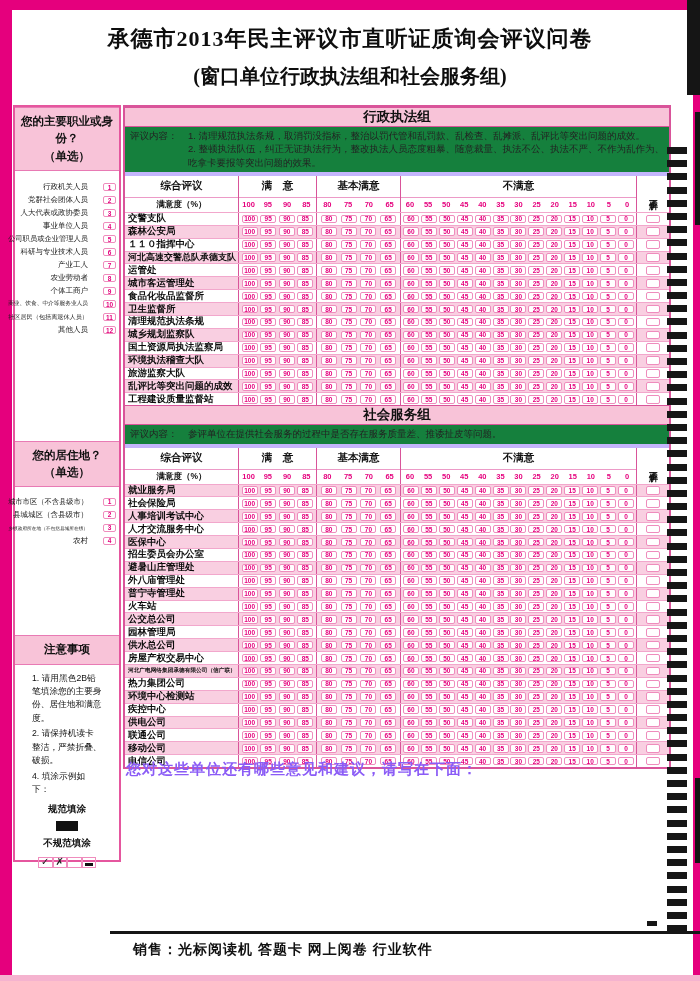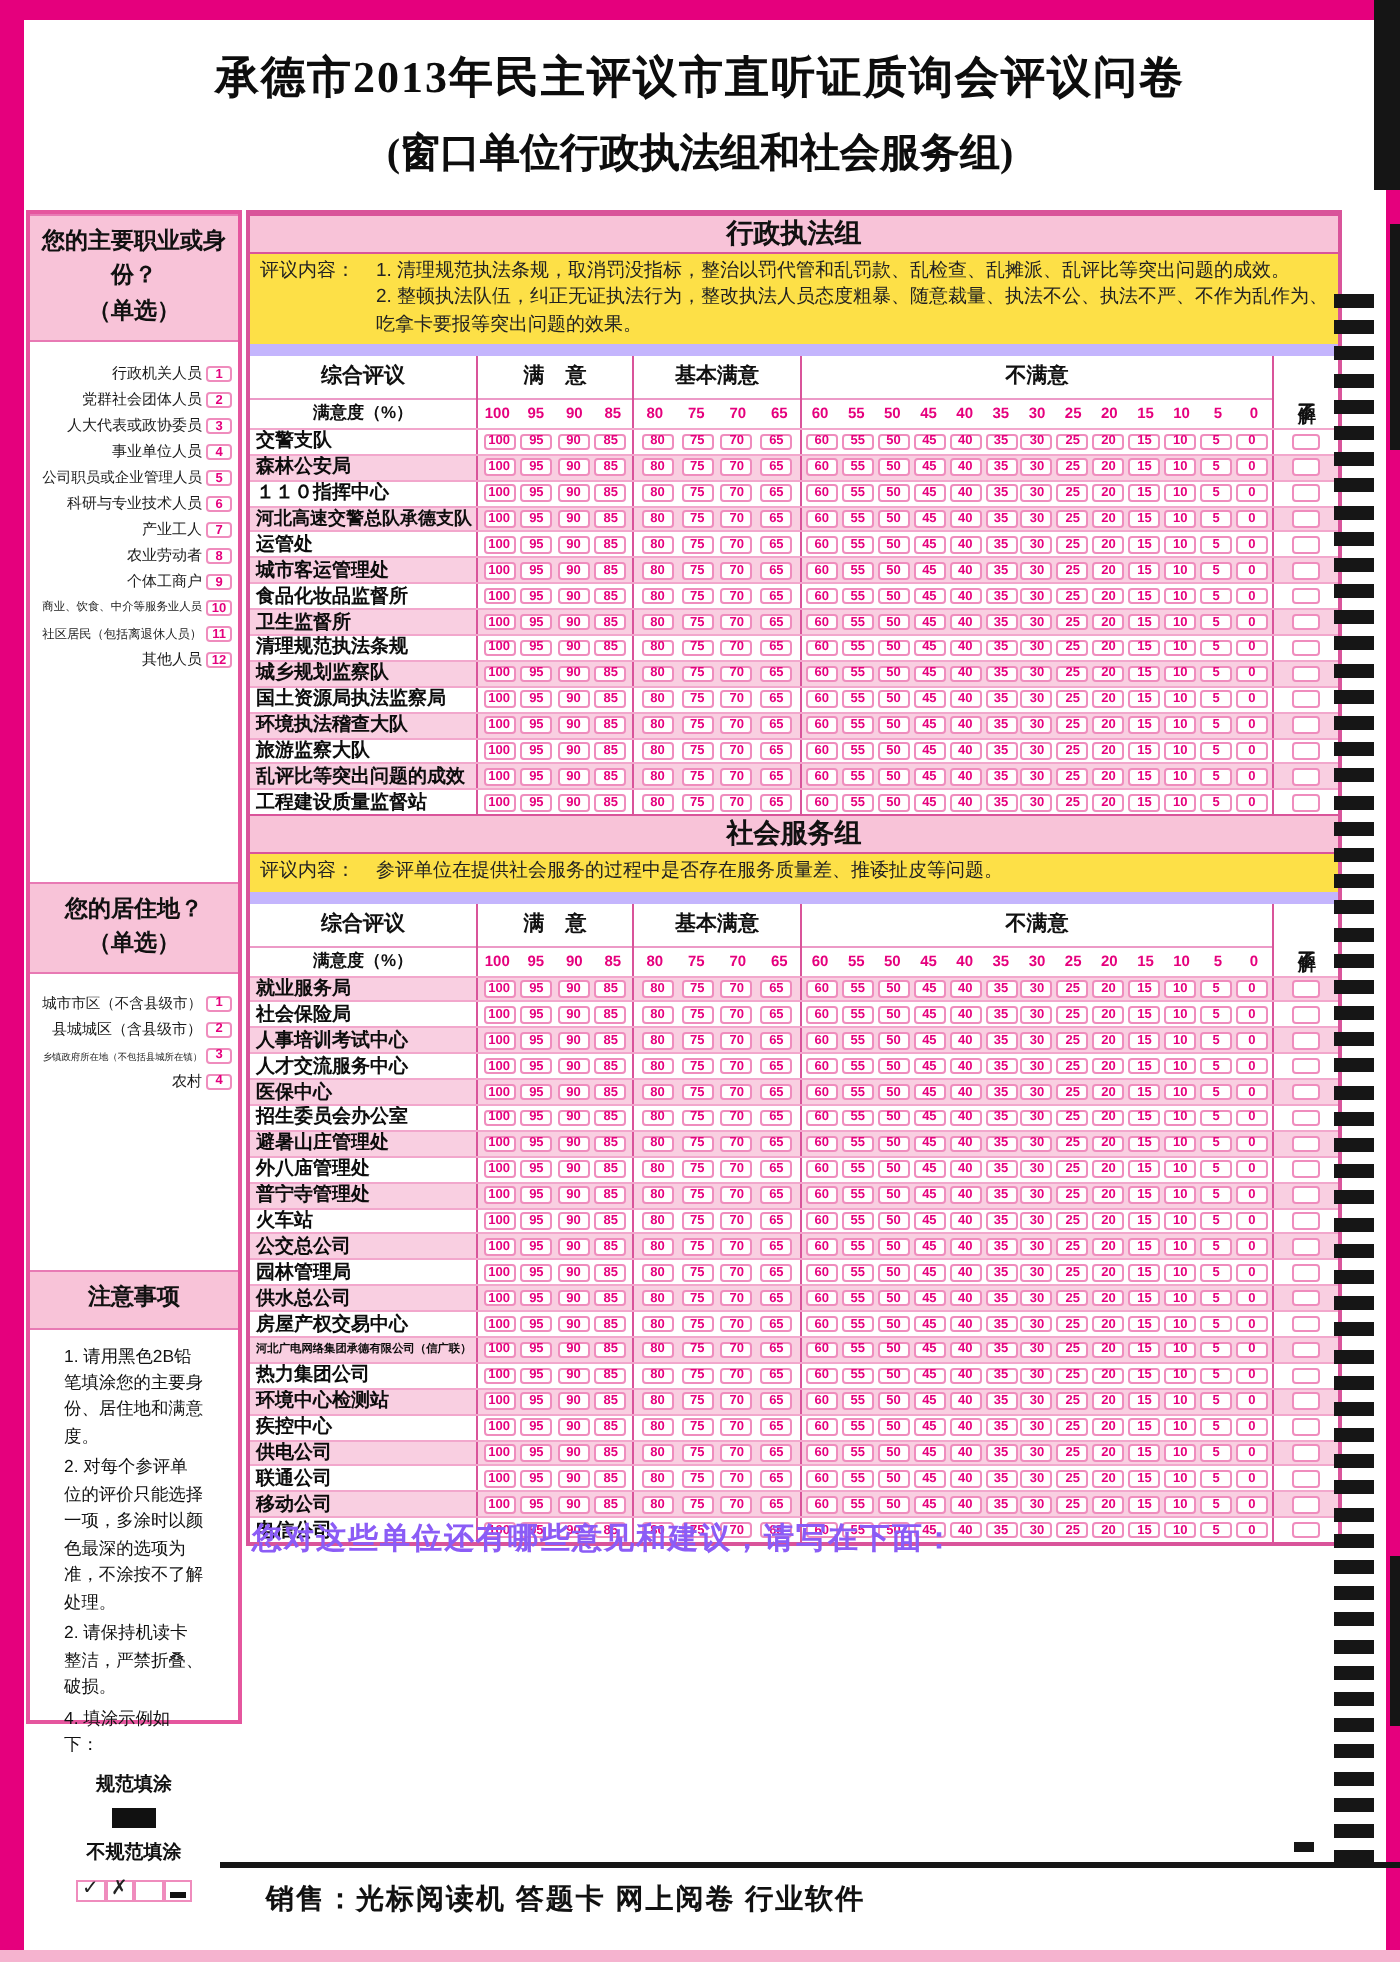--- a/index.html
+++ b/index.html
@@ -19,37 +19,37 @@
                font-family:"Liberation Serif","DejaVu Serif",serif}
   .title1{font-size:22px;font-weight:bold;letter-spacing:1px}
   .title2{font-size:20px;font-weight:bold;margin-top:9px}
   
   .sidebar{position:absolute;left:13px;top:105px;width:108px;height:757px;border:2px solid #e5569e;
            background:#fff;display:flex;flex-direction:column}
   .sb-head{background:#f8c3d8;text-align:center;font-weight:bold;color:#111;
            border-bottom:1px solid #e87ab4;border-top:1px solid #e87ab4;padding:5px 0;font-size:11.5px;line-height:1.5;flex:none}
   .occ-opts{height:270px;padding-top:10px;flex:none}
   .res-opts{height:148px;padding-top:8px;flex:none}
-  .opt{display:flex;align-items:center;justify-content:flex-end;height:13px;padding-right:3px;gap:2px}
+  .opt{display:flex;align-items:center;justify-content:flex-end;height:13px;padding-right:3px;gap:15px}
   .opt-label{color:#1a1a1a;white-space:nowrap;font-size:7.5px}
   .opt-bubble{flex:none;width:13px;height:8px;border:1px solid #ef8cbd;border-radius:2px;color:#e5007d;
               font-size:6.5px;font-weight:bold;display:flex;align-items:center;justify-content:center;background:#fff}
   .sb-notes{flex:1;padding:5px 16px}
   .note-item{font-size:8.7px;line-height:1.55;color:#111;margin:2px 1px}
   .ex-label{text-align:center;font-size:9.5px;font-weight:bold;color:#111;margin-top:6px}
   .fill-rect{width:22px;height:10px;background:#111;margin:5px auto 0}
   .icon-row{display:flex;justify-content:space-between;padding:0 7px;margin-top:7px}
   .ex-icon{width:17px;height:11px;border:1px solid #ef8cbd;display:flex;align-items:center;justify-content:center;
            color:#222;font-size:10px;line-height:1;font-weight:bold}
   .underbar{width:8px;height:3px;background:#111;display:block;margin-top:5px}
   
   .tables-box{position:absolute;left:123px;top:105px;width:548px;border:2px solid #d9549a;background:#fff}
   .gtitle{height:20px;background:#f8c3d8;display:flex;align-items:center;justify-content:center;
           font-weight:bold;font-size:13.5px;color:#111;border-top:1px solid #d9549a;border-bottom:1px solid #d9549a}
-  .review{display:flex;padding:2px 4px 3px 5px;border-bottom:6px solid #c4b5fd;background:#fde047}
+  .review{display:flex;padding:2px 4px 3px 5px;border-bottom:4px solid #c4b5fd;background:#15803d}
   .rv-pre{flex:none;width:58px;font-size:9.5px;color:#222;line-height:1.4}
   .rv-items{flex:1}
   .rv-item{font-size:9.5px;line-height:1.4;color:#222}
   .thead{display:flex;height:36px}
   .hcol{display:flex;flex-direction:column}
   .h1{height:22px;display:flex;align-items:center;justify-content:center;font-weight:bold;font-size:10.5px;
       border-bottom:1px solid #ec9ac7;white-space:pre}
   .h2name{height:14px;display:flex;align-items:center;justify-content:center;font-size:8.5px;font-weight:bold;color:#111}
   .nums{display:flex;align-items:center;height:14px}
   .num{flex:1;text-align:center;font-size:7.5px;font-weight:bold;color:#e5007d}
@@ -165,21 +165,20 @@
           <span class="opt-label" style="font-size: 7.5px;">农村</span>
           <span class="opt-bubble">4</span>
         </div>
       </div>
     <div class="sb-head">
       <div>注意事项</div>
     </div>
     <div class="sb-notes">
       <div id="notes-list">
           <div class="note-item">1. 请用黑色2B铅笔填涂您的主要身份、居住地和满意度。</div>
-          <div class="note-item">2. 对每个参评单位的评价只能选择一项，多涂时以颜色最深的选项为准，不涂按不了解处理。</div>
           <div class="note-item">2. 请保持机读卡整洁，严禁折叠、破损。</div>
           <div class="note-item">4. 填涂示例如下：</div>
         </div>
       <div class="ex-label">规范填涂</div>
       <div class="fill-rect"></div>
       <div class="ex-label">不规范填涂</div>
       <div class="icon-row">
         <div class="ex-icon">
             <span>✓</span>
           </div>

